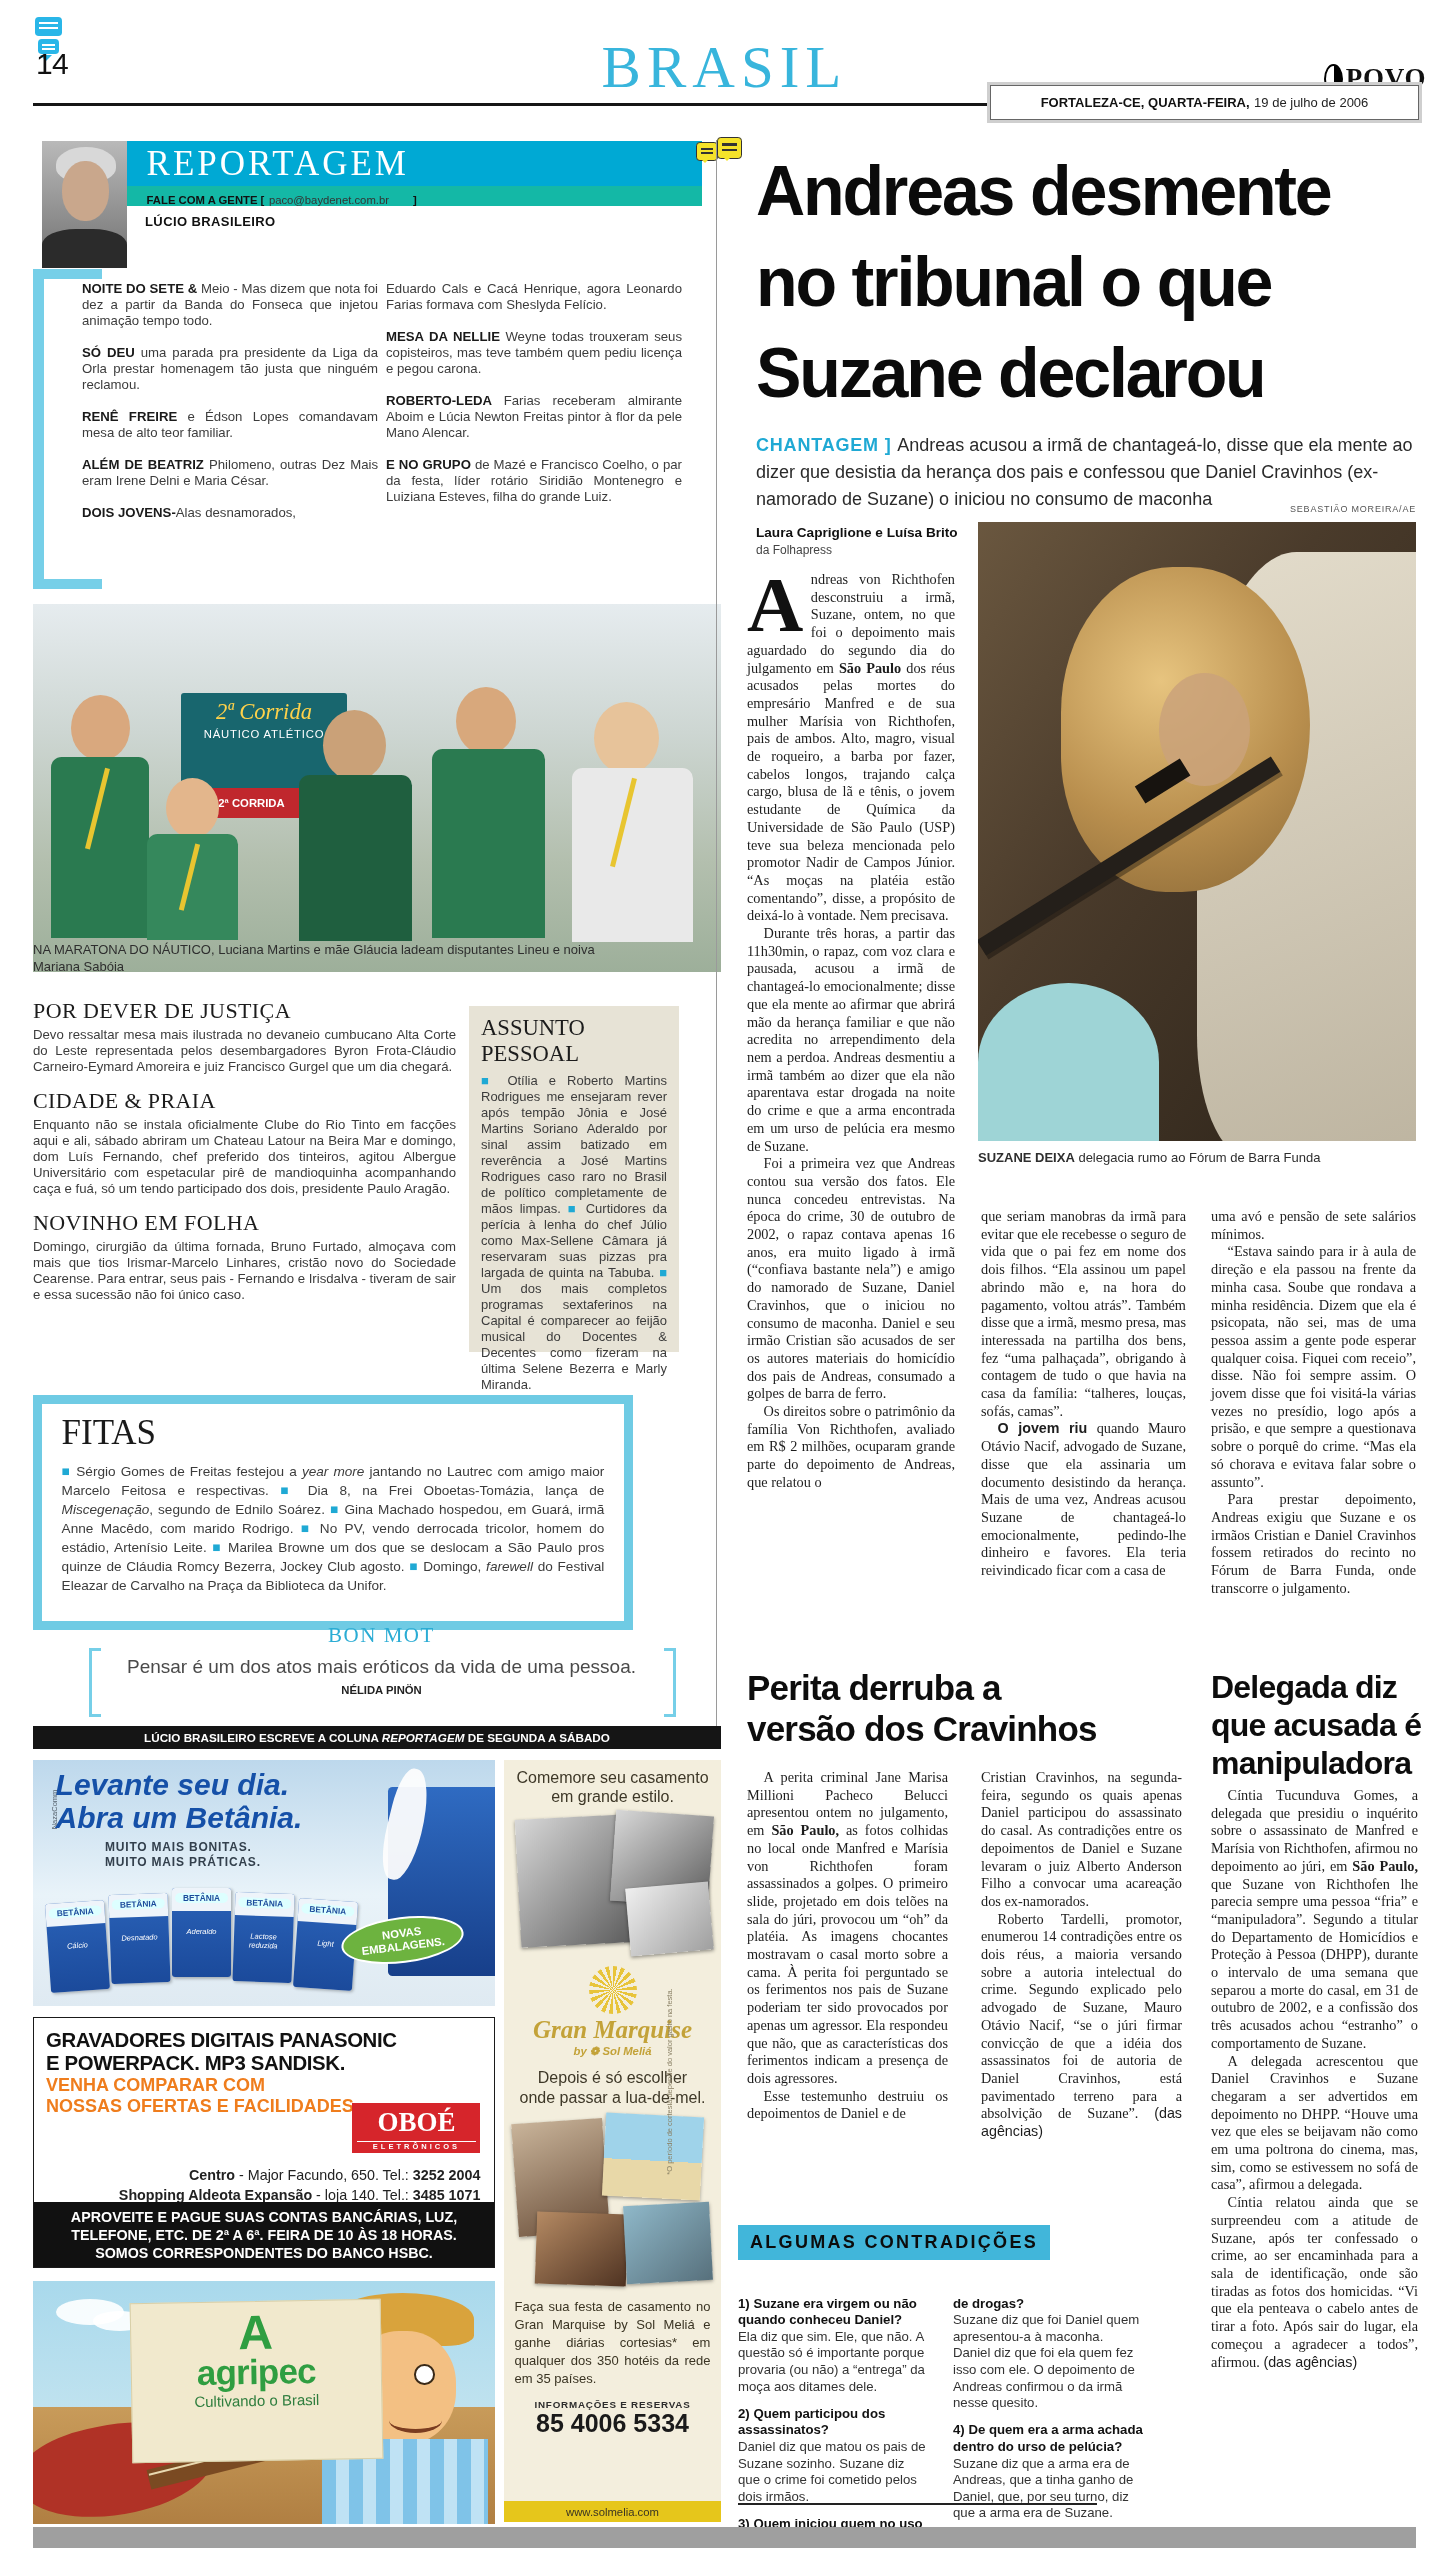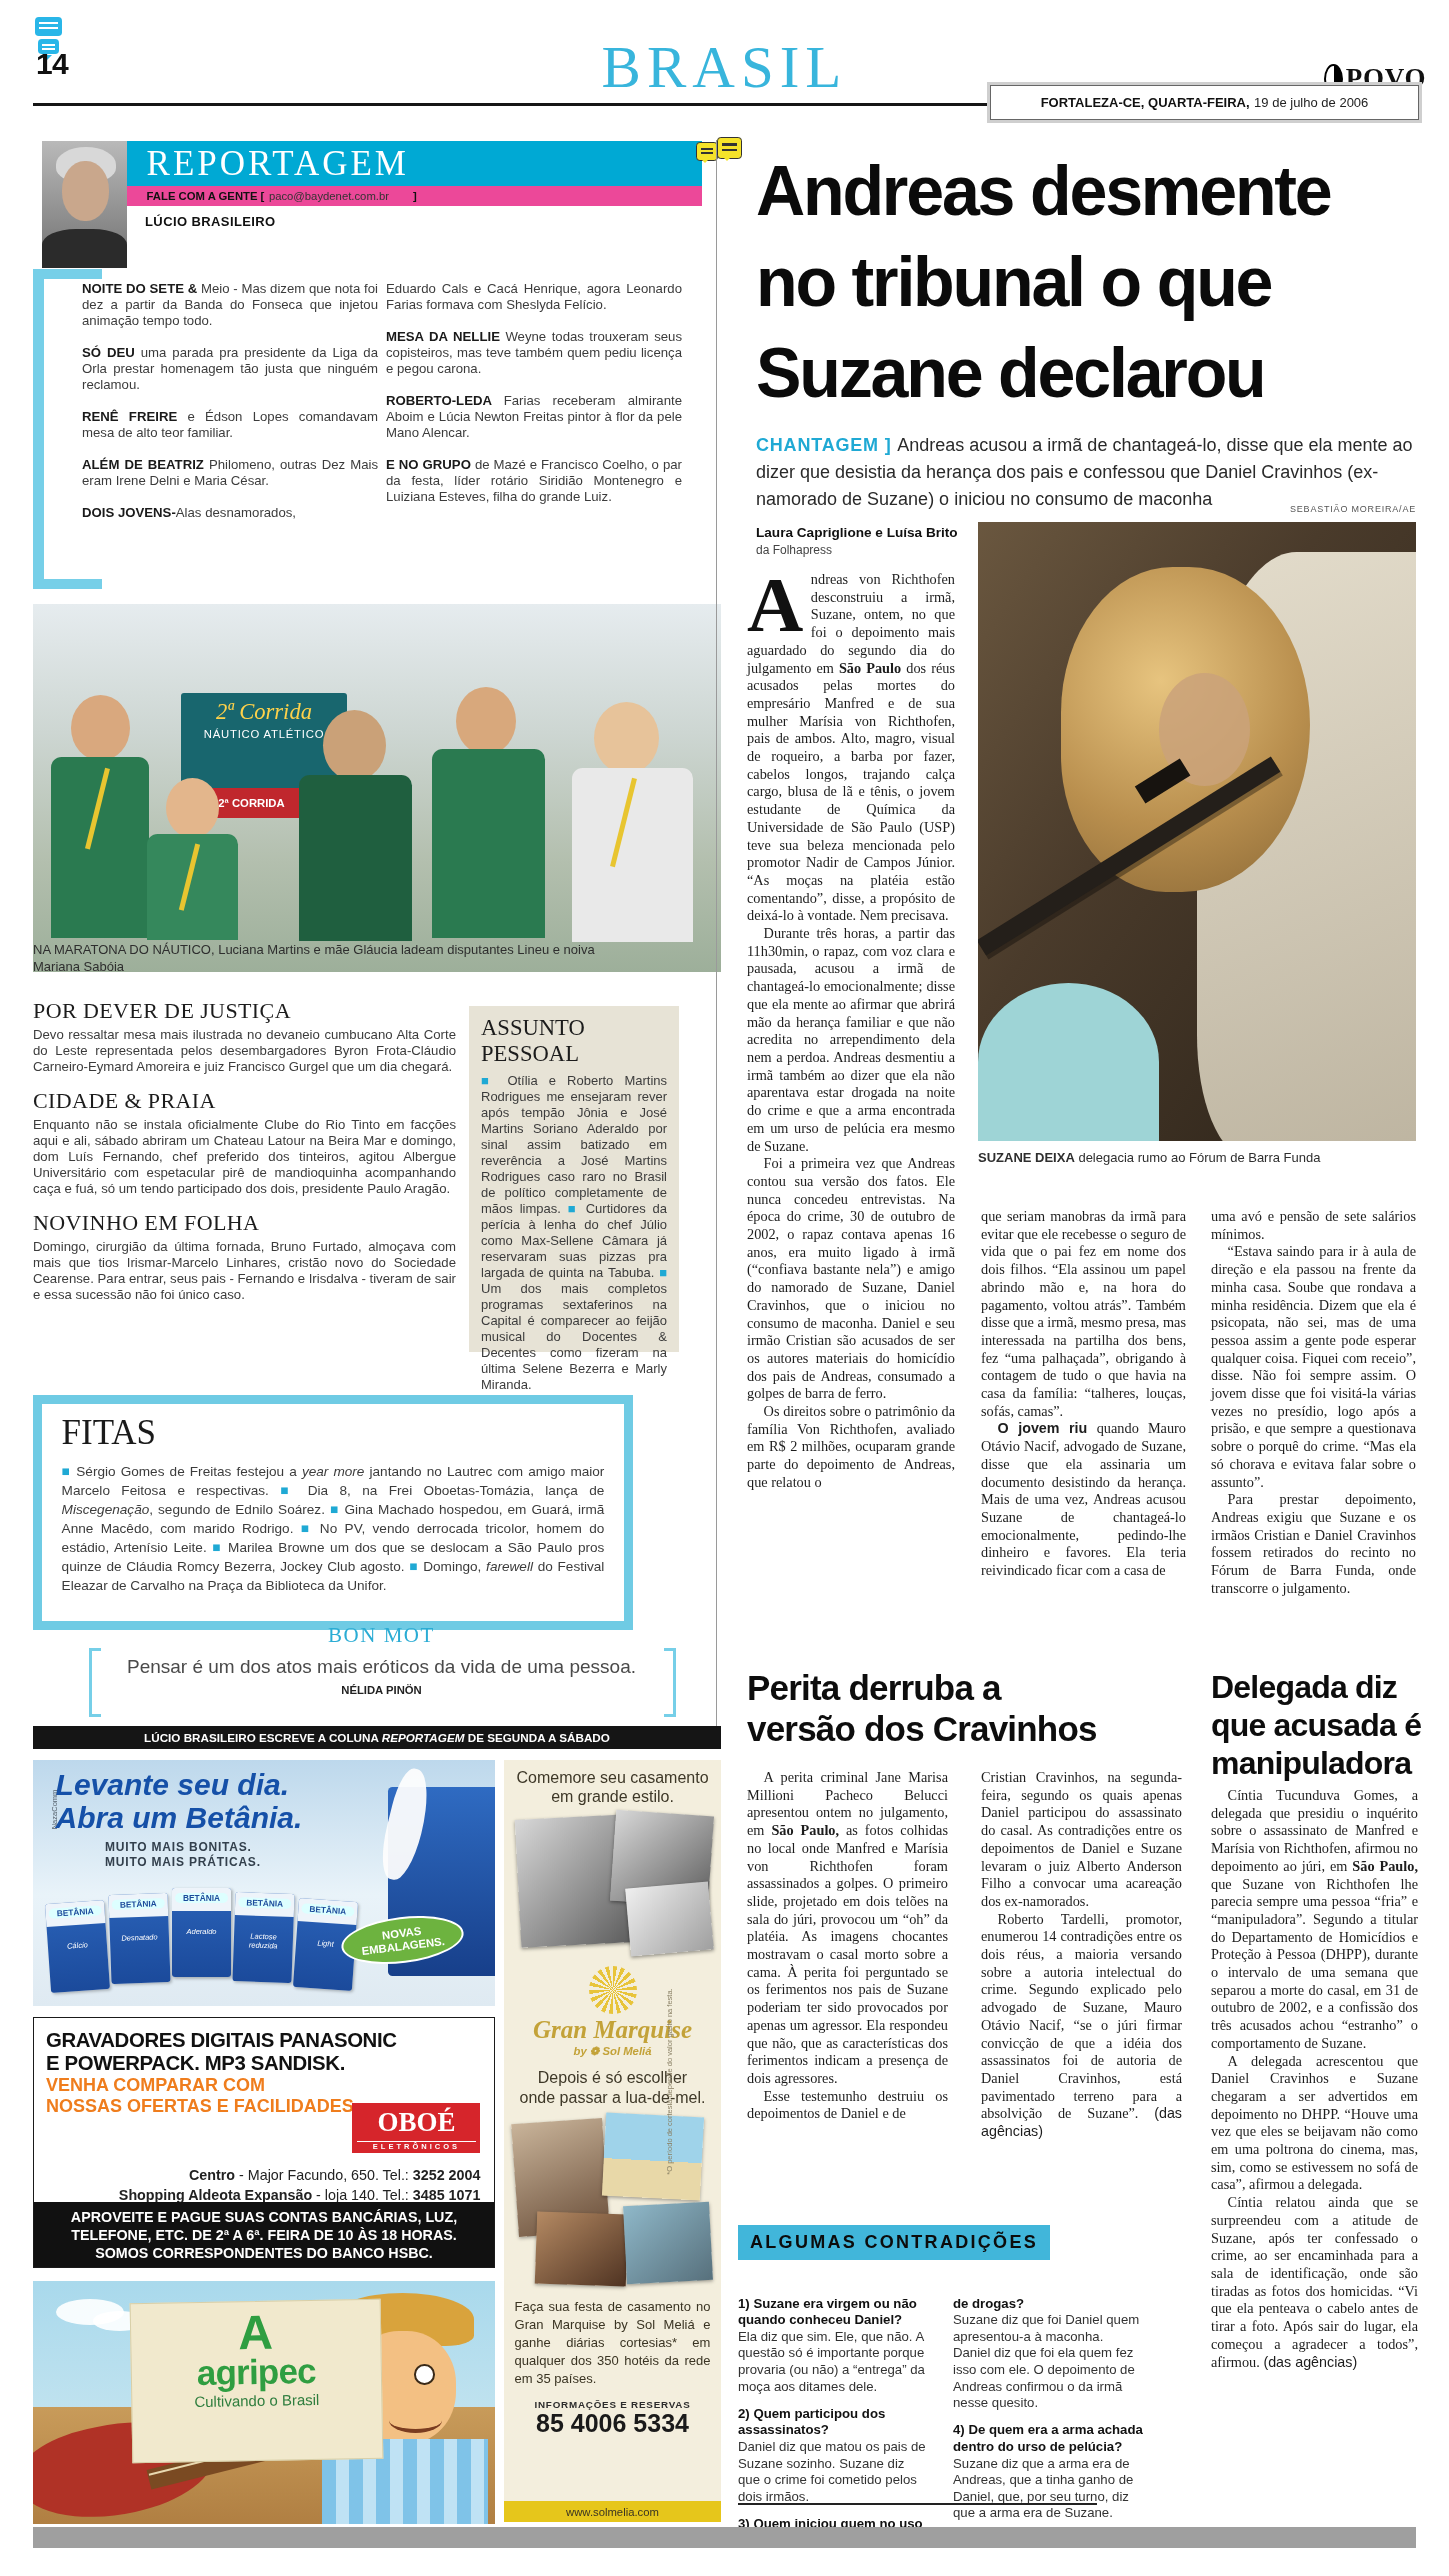--- a/index.html
+++ b/index.html
@@ -12,42 +12,42 @@
   .paras p.ind{text-indent:16.6px}
 
   
   .bubble-cyan{left:35px;top:16.6px;width:33px;height:50px}
   .bub{position:absolute;background:#29b6e8;border-radius:3.8px}
   .bub .l{position:absolute;left:3.8px;right:3.8px;height:2.3px;background:#fff}
   .bub-tail{position:absolute;width:0;height:0;border:6px solid transparent;border-top-color:#29b6e8}
   .bubble-yel .bub{background:#f5e32a;border:0.8px solid #333}
   .bubble-yel .bub .l{background:#333}
   .bubble-yel .bub-tail{border-top-color:#f5e32a}
-  .pagenum{left:36px;top:47px;font-size:30px;font-weight:700;letter-spacing:-0.8px}
+  .pagenum{left:36px;top:47px;font-size:30px;font-weight:400;letter-spacing:-0.8px}
   .sectitle{left:0;right:0;top:38px;text-align:center;font-family:"Liberation Serif",serif;
             font-size:59px;line-height:1;color:#38b5dc;letter-spacing:6px}
   .brand{right:22.6px;top:63px;display:flex;align-items:center;gap:2.3px}
   .brand-o{width:15px;height:26px;border:2.3px solid #000;border-radius:50%;
            background:linear-gradient(90deg,#fff 50%,#000 50%)}
   .brand-t{font-family:"Liberation Serif",serif;font-weight:900;font-size:27px;letter-spacing:0.8px}
   .hrule{left:33px;width:1383px;top:103px;height:3px;background:#151515}
   .datebox{right:30px;top:85px;width:427px;height:33px;background:#fff;border:0.8px solid #666;
            box-shadow:0 0 0 3px #cfcfcf;display:flex;align-items:center;justify-content:center;
            font-size:13px;white-space:nowrap}
   .datebox .rest{font-weight:400;color:#222;margin-left:4.5px;font-family:"Liberation Sans",sans-serif}
 
   
   .colphoto{left:42px;top:141px;width:85px;height:127px;overflow:hidden;
             background:linear-gradient(180deg,#b9b9b9,#8e8e8e 60%,#6f6f6f)}
   .colphoto .hair{position:absolute;left:13.6px;top:6px;width:60px;height:35px;border-radius:50% 50% 40% 40%;background:#d8d8d8}
   .colphoto .face{position:absolute;left:19.6px;top:19.6px;width:47px;height:60px;border-radius:48%;background:#c9a78c}
   .colphoto .suit{position:absolute;left:0;bottom:0;width:85px;height:39px;background:#2b2b2b;border-radius:40% 40% 0 0}
   .repband{left:127px;top:141px;width:575px;height:45px;background:#00a9d4;display:flex;align-items:center}
   .repband span{font-family:"Liberation Serif",serif;color:#fff;font-size:35px;letter-spacing:3px;margin-left:19.6px}
-  .faleband{left:127px;top:186px;width:575px;height:20.4px;background:#ec4899;display:flex;align-items:center;font-size:11.3px}
+  .faleband{left:127px;top:186px;width:575px;height:20.4px;background:#14b8a6;display:flex;align-items:flex-end;font-size:11.3px}
   .faleband .lab{font-weight:800;margin-left:19.6px}
   .faleband .em{margin:0 4.5px;color:#333}
   .lucio{left:145px;top:214px;font-size:13px;font-weight:800;letter-spacing:0.4px}
 
   
   .brk{background:#76cfe8}
   .notes{font-size:13.2px;line-height:16px;color:#3c3c3c;text-align:justify}
   .notes p{margin-bottom:16px}
   .notes .b{color:#1a1a1a}
   .notes-l{left:82px;top:281px;width:296px}

